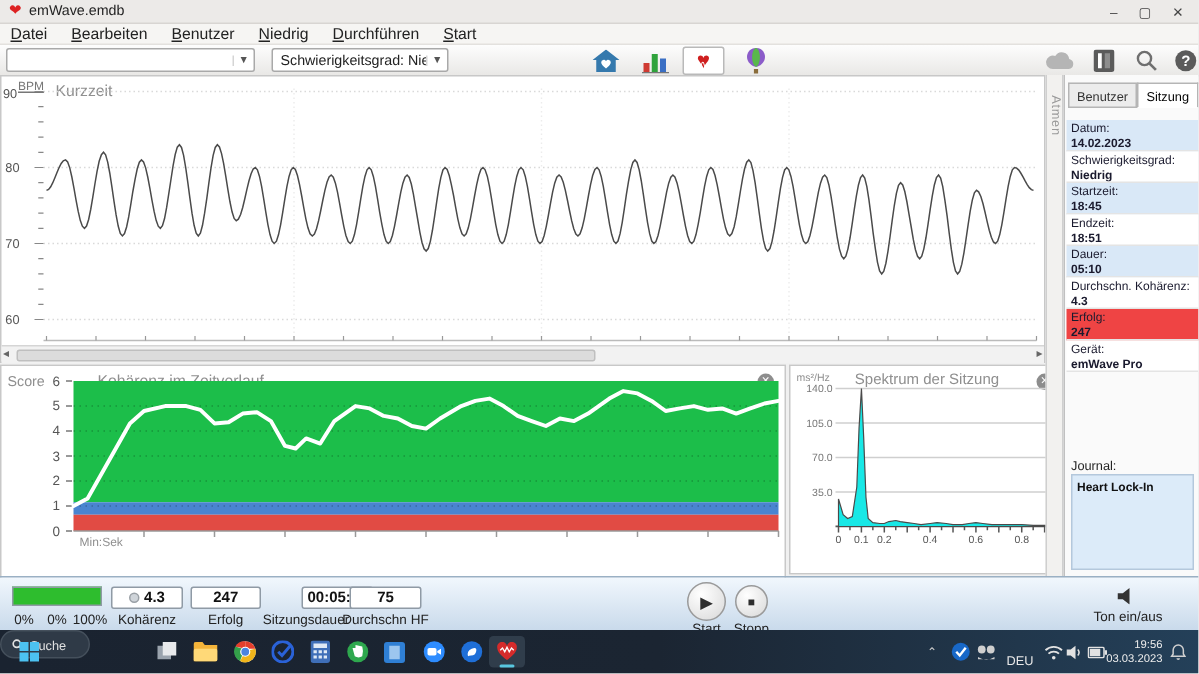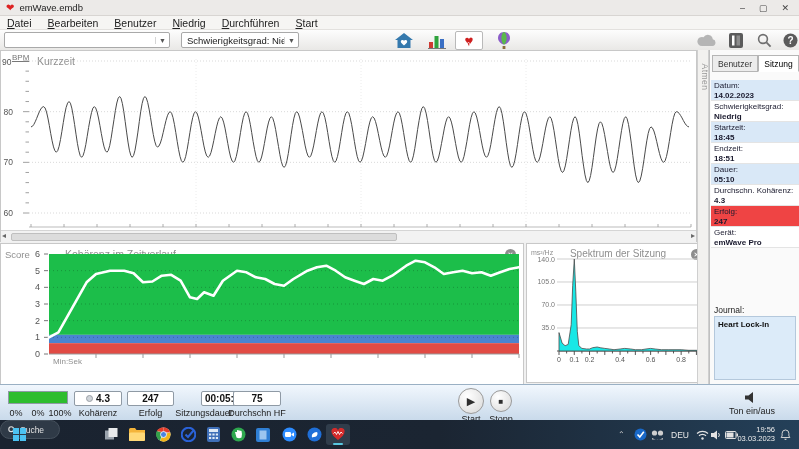--- a/index.html
+++ b/index.html
@@ -465,21 +465,21 @@
           <path d="M3.5 6.5 L5.8 9 L9.8 3.8" stroke="#fff" stroke-width="1.6" fill="none"></path>
         </svg>
     </div>
     <div class="tb-item" style="left:651px;">
       <svg width="13" height="12" viewBox="0 0 13 12">
           <circle cx="3.5" cy="4" r="2.6" fill="#cfcfcf"></circle>
           <circle cx="9.5" cy="4" r="2.6" fill="#cfcfcf"></circle>
           <path d="M1 9 Q6.5 12.5 12 9 L12 10.5 L1 10.5 Z" fill="#cfcfcf"></path>
         </svg>
     </div>
-    <div class="tb-item" style="left:668px; width:24px;">
+    <div class="tb-item" style="left:668px; width:24px;align-items:flex-end;">
         <span class="tray-txt">DEU</span>
       </div>
     <div class="tb-item" style="left:696px;">
       <svg width="13" height="10" viewBox="0 0 13 10">
           <path d="M1 3.5 a8 8 0 0 1 11 0" stroke="#e2e2e2" stroke-width="1.2" fill="none"></path>
           <path d="M3 5.8 a5 5 0 0 1 7 0" stroke="#e2e2e2" stroke-width="1.2" fill="none"></path>
           <circle cx="6.5" cy="8.5" r="1.2" fill="#e2e2e2"></circle>
         </svg>
     </div>
     <div class="tb-item" style="left:711px;">

